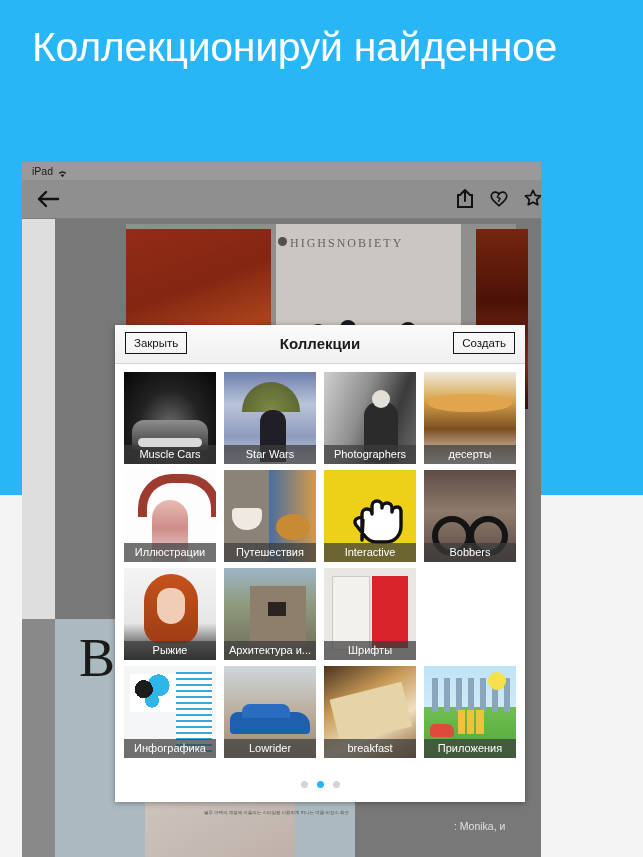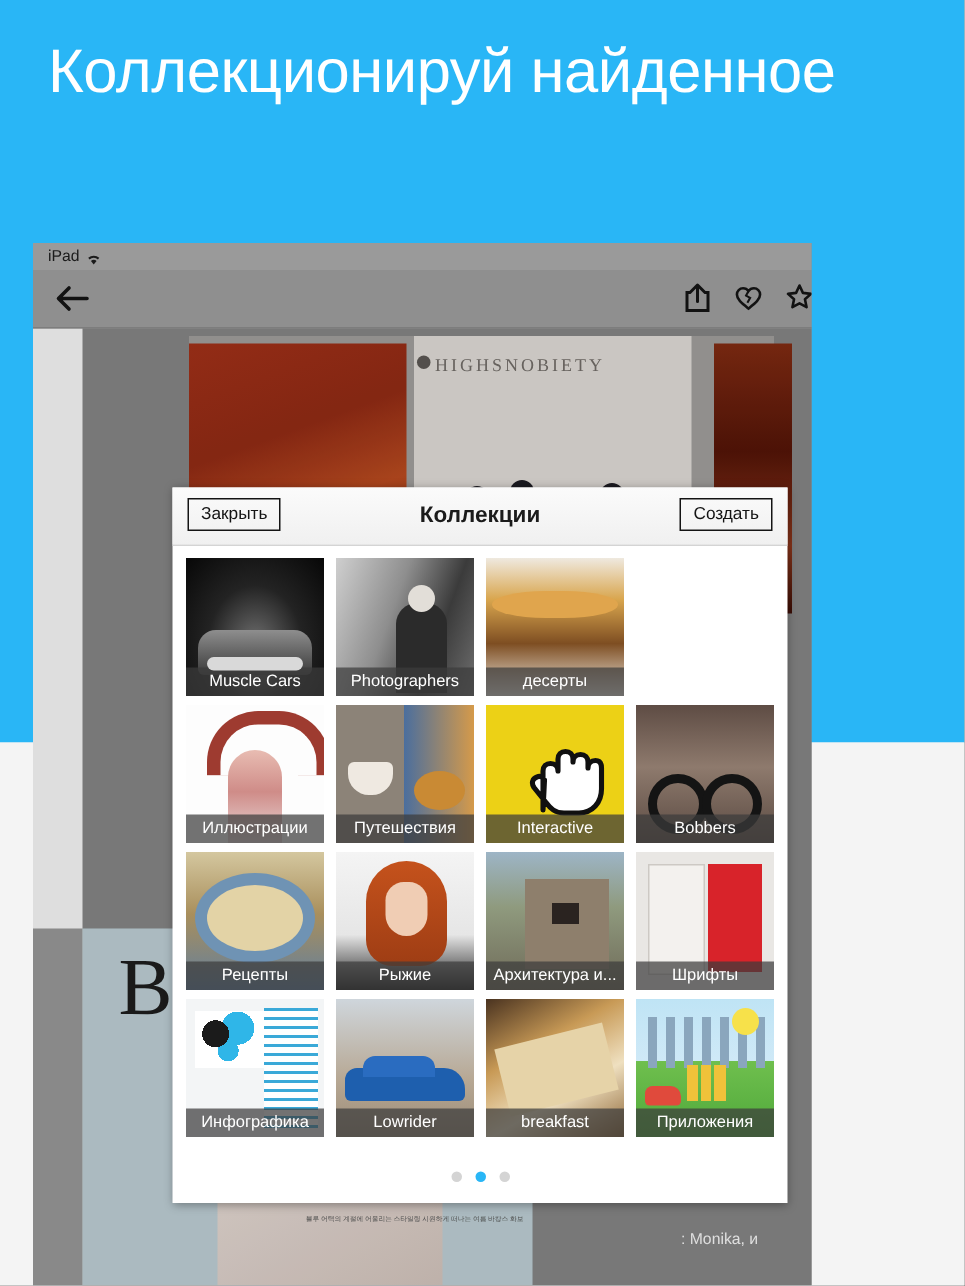--- a/index.html
+++ b/index.html
@@ -324,20 +324,24 @@
         <button class="btn btn-create">Создать</button>
       </div>
 
       <div class="grid" id="collections-grid">
           <div class="row">
             <div class="tile">
               <div class="art a-muscle"></div>
               <div class="lbl">Muscle Cars</div>
             </div>
             <div class="tile">
+              <div class="art a-sw"></div>
+              <div class="lbl">Star Wars</div>
+            </div>
+            <div class="tile">
               <div class="art a-photo"></div>
               <div class="lbl">Photographers</div>
             </div>
             <div class="tile">
               <div class="art a-dess"></div>
               <div class="lbl">десерты</div>
             </div>
           </div>
           <div class="row">
             <div class="tile">
@@ -356,24 +360,20 @@
               </div>
               <div class="lbl">Interactive</div>
             </div>
             <div class="tile">
               <div class="art a-bob"></div>
               <div class="lbl">Bobbers</div>
             </div>
           </div>
           <div class="row">
             <div class="tile">
-              <div class="art a-rec"></div>
-              <div class="lbl">Рецепты</div>
-            </div>
-            <div class="tile">
               <div class="art a-red"></div>
               <div class="lbl">Рыжие</div>
             </div>
             <div class="tile">
               <div class="art a-arch"></div>
               <div class="lbl">Архитектура и...</div>
             </div>
             <div class="tile">
               <div class="art a-font"></div>
               <div class="lbl">Шрифты</div>

